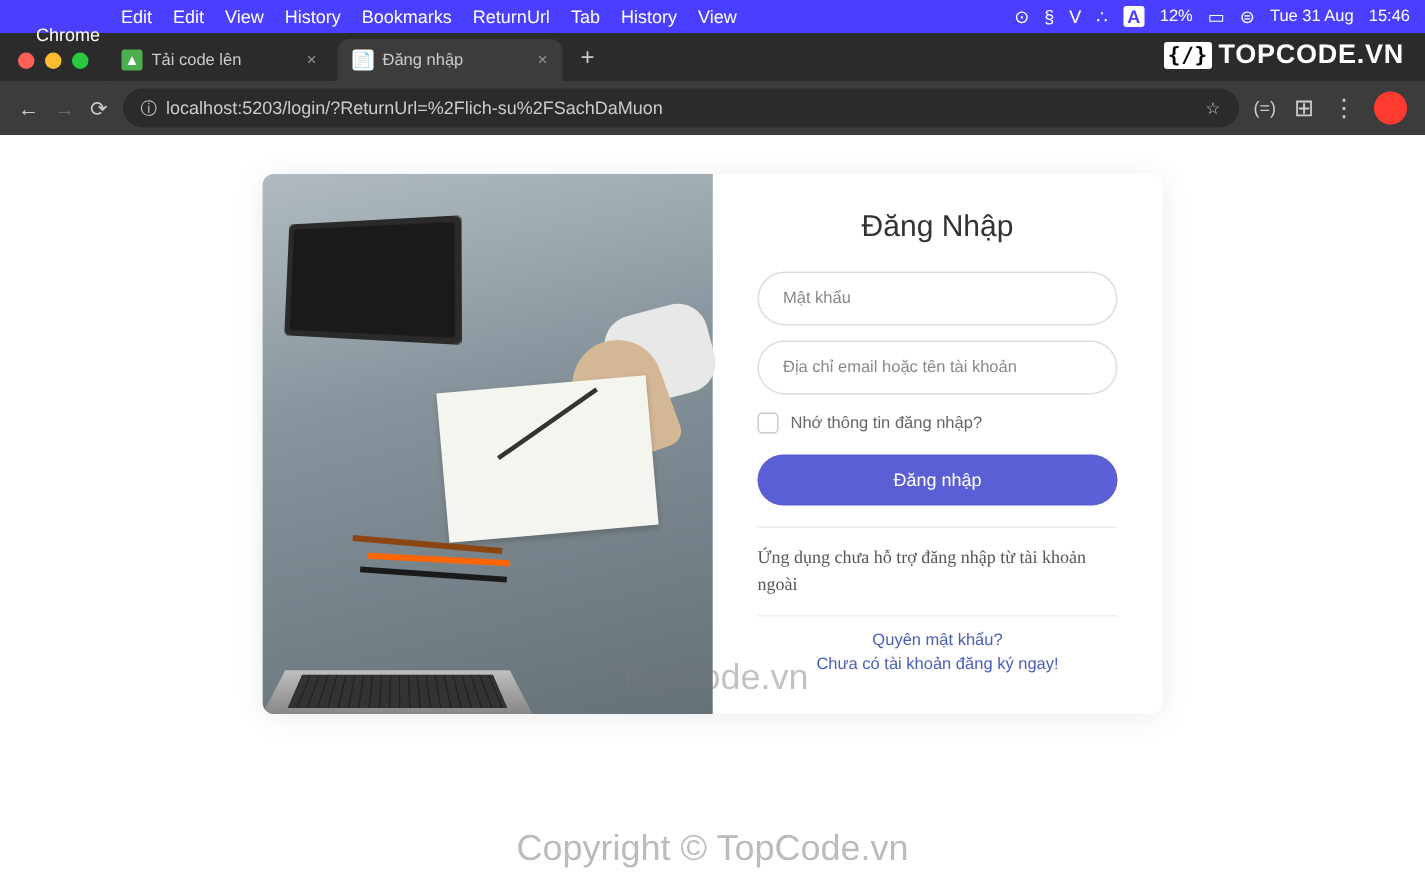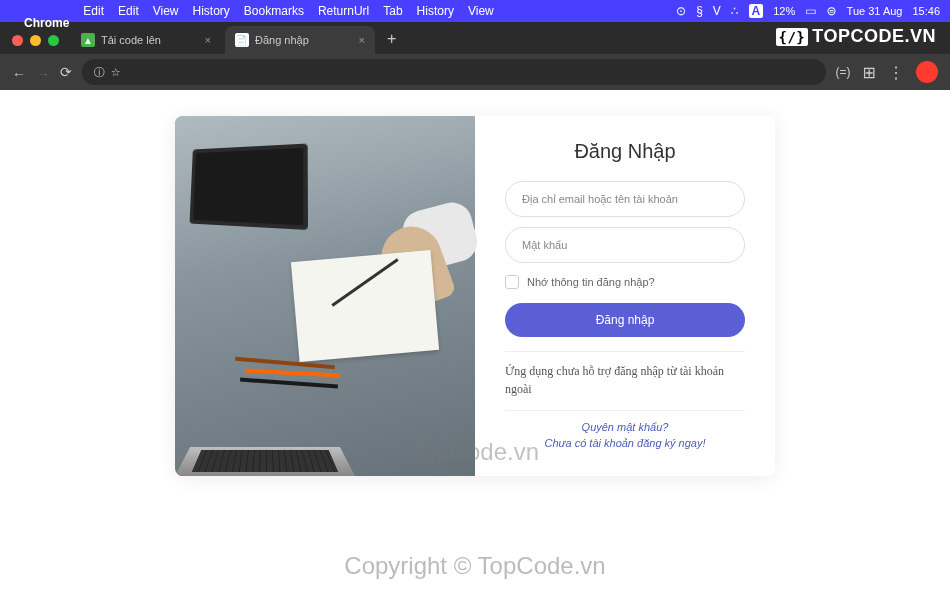--- a/index.html
+++ b/index.html
@@ -3,21 +3,21 @@
 <meta charset="utf-8">
 <style>
 * { margin: 0; padding: 0; box-sizing: border-box; font-family: -apple-system, BlinkMacSystemFont, 'Segoe UI', sans-serif; }
 body { width: 950px; height: 594px; background: #fff; overflow: hidden; position: relative; }
 
 
 .menubar { height: 22px; background: #4a3fff; display: flex; align-items: center; padding: 0 10px; color: #fff; font-size: 12px; justify-content: space-between; }
 .menubar-left { display: flex; align-items: center; gap: 14px; }
 .menubar-right { display: flex; align-items: center; gap: 10px; font-size: 11px; }
 .apple-logo { font-size: 14px; }
-.menu-app { font-weight: 700; margin-top: 24px; }
+.menu-app { font-weight: 400; margin-top: 24px; }
 .mb-icon { font-size: 12px; }
 
 
 .chrome-window { background: #2b2b2b; }
 .tab-strip { height: 32px; background: #2b2b2b; display: flex; align-items: flex-end; padding: 0 8px; gap: 4px; }
 .traffic-lights { display: flex; gap: 7px; padding: 0 8px 8px 4px; }
 .tl { width: 11px; height: 11px; border-radius: 50%; }
 .tl.red { background: #ff5f57; }
 .tl.yellow { background: #febc2e; }
 .tl.green { background: #28c840; }
@@ -62,21 +62,21 @@
 .card-right { flex: 1; padding: 24px 30px 18px; display: flex; flex-direction: column; }
 .login-title { text-align: center; font-size: 20px; color: #333; font-weight: 500; margin-bottom: 18px; }
 .input { width: 100%; height: 36px; border: 1px solid #ddd; border-radius: 18px; padding: 0 16px; font-size: 11px; color: #333; margin-bottom: 10px; outline: none; }
 .input::placeholder { color: #888; }
 .checkbox-row { display: flex; align-items: center; gap: 8px; margin-bottom: 14px; margin-top: 2px; }
 .checkbox { width: 14px; height: 14px; border: 1px solid #ccc; border-radius: 3px; cursor: pointer; }
 .checkbox-label { font-size: 11px; color: #666; }
 .login-btn { width: 100%; height: 34px; background: #5b5fd6; color: #fff; border: none; border-radius: 17px; font-size: 12px; cursor: pointer; margin-bottom: 14px; }
 .divider { height: 1px; background: #eee; margin-bottom: 10px; }
 .note { font-size: 12px; color: #555; line-height: 1.5; margin-bottom: 12px; font-family: Liberation Serif, serif; }
-.links { text-align: center; font-style: italic; }
+.links { text-align: center; }
 .link { font-size: 11px; color: #4a5db8; cursor: pointer; display: block; margin-bottom: 4px; }
 
 
 .wm-topright { position: absolute; top: 26px; right: 14px; font-size: 18px; font-weight: 700; color: #fff; letter-spacing: 0.5px; display: flex; align-items: center; gap: 4px; }
 .wm-topright .logo-box { background: #fff; color: #000; padding: 1px 3px; border-radius: 2px; font-family: monospace; font-size: 14px; }
 .wm-center { position: absolute; top: 438px; left: 50%; transform: translateX(-50%); font-size: 24px; color: rgba(120,120,120,0.45); font-weight: 500; }
 .wm-bottom { position: absolute; bottom: 14px; left: 50%; transform: translateX(-50%); font-size: 24px; color: rgba(120,120,120,0.5); font-weight: 500; }
 </style>
 </head>
 <body>
@@ -128,20 +128,21 @@
     </div>
     <span class="new-tab">+</span>
   </div>
 
   <div class="toolbar">
     <span class="nav-btn">←</span>
     <span class="nav-btn disabled">→</span>
     <span class="nav-btn">⟳</span>
     <div class="url-bar">
       <span class="url-icon">ⓘ</span>
+      <span class="url-text">localhost:5203/login/?ReturnUrl=%2Flich-su%2FSachDaMuon</span>
       <span class="url-icon">☆</span>
     </div>
     <div class="tb-right">
       <span style="font-size:12px">(=)</span>
       <span>⊞</span>
       <span>⋮</span>
       <div class="red-dot"></div>
     </div>
   </div>
 </div>
@@ -157,22 +158,22 @@
         <div class="paper"></div>
         <div class="pen"></div>
         <div class="pen2"></div>
         <div class="pen3"></div>
         <div class="pen4"></div>
         <div class="laptop2"></div>
       </div>
     </div>
     <div class="card-right">
       <h2 class="login-title">Đăng Nhập</h2>
+      <input class="input" type="password" placeholder="Mật khẩu" style="">
       <input class="input" type="text" placeholder="Địa chỉ email hoặc tên tài khoản" style="">
-      <input class="input" type="password" placeholder="Mật khẩu" style="">
       <div class="checkbox-row">
         <div class="checkbox"></div>
         <span class="checkbox-label">Nhớ thông tin đăng nhập?</span>
       </div>
       <button class="login-btn">Đăng nhập</button>
       <div class="divider"></div>
       <div class="note">Ứng dụng chưa hỗ trợ đăng nhập từ tài khoản ngoài</div>
       <div class="divider"></div>
       <div class="links">
         <a class="link">Quyên mật khẩu?</a>

